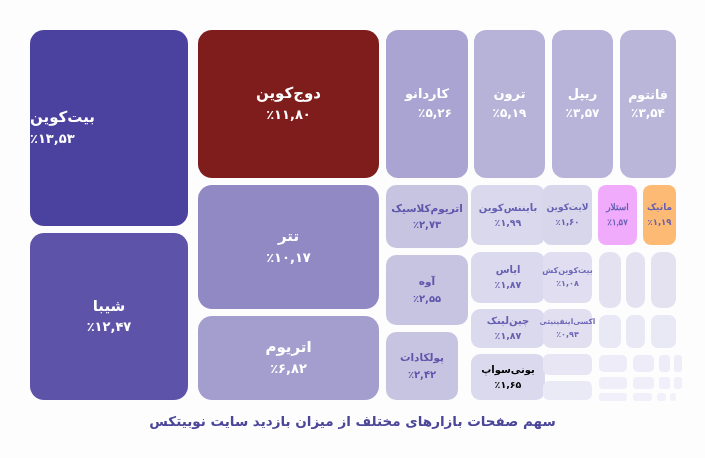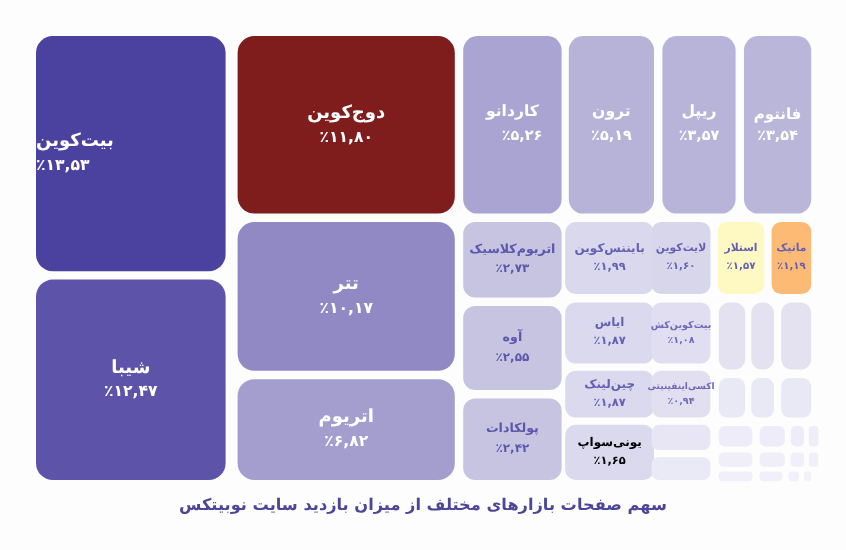--- a/index.html
+++ b/index.html
@@ -64,21 +64,21 @@
         <div class="tval" style="font-size: 12px;">٪۳,۵۴</div>
       </div>
       <div class="tile" style="left: 386px; top: 185px; width: 82px; height: 63px; background: rgb(199, 196, 225); color: rgb(93, 86, 171); border-radius: 10px;">
         <div class="tname" style="font-size: 10.5px;">اتریوم‌کلاسیک</div>
         <div class="tval" style="font-size: 10px;">٪۲,۷۳</div>
       </div>
       <div class="tile" style="left: 386px; top: 255px; width: 82px; height: 70px; background: rgb(199, 196, 225); color: rgb(93, 86, 171); border-radius: 10px;">
         <div class="tname" style="font-size: 10.5px;">آوه</div>
         <div class="tval" style="font-size: 10px;">٪۲,۵۵</div>
       </div>
-      <div class="tile" style="left: 386px; top: 332px; width: 82px; height: 68px; background: rgb(199, 196, 225); color: rgb(93, 86, 171); border-radius: 10px;">
+      <div class="tile" style="left: 386px; top: 332px; width: 72px; height: 68px; background: rgb(199, 196, 225); color: rgb(93, 86, 171); border-radius: 10px;">
         <div class="tname" style="font-size: 10.5px;">پولکادات</div>
         <div class="tval" style="font-size: 10px;">٪۲,۴۲</div>
       </div>
       <div class="tile" style="left: 471px; top: 185px; width: 74px; height: 60px; background: rgb(218, 216, 236); color: rgb(102, 96, 179); border-radius: 9px;">
         <div class="tname" style="font-size: 10px;">بایننس‌کوین</div>
         <div class="tval" style="font-size: 9.5px;">٪۱,۹۹</div>
       </div>
       <div class="tile" style="left: 471px; top: 252px; width: 74px; height: 51px; background: rgb(219, 217, 237); color: rgb(102, 96, 179); border-radius: 9px;">
         <div class="tname" style="font-size: 10px;">ایاس</div>
         <div class="tval" style="font-size: 9.5px;">٪۱,۸۷</div>
@@ -88,21 +88,21 @@
         <div class="tval" style="font-size: 9.5px;">٪۱,۸۷</div>
       </div>
       <div class="tile" style="left: 471px; top: 354px; width: 74px; height: 46px; background: rgb(219, 217, 237); color: #000000; border-radius: 9px;">
         <div class="tname" style="font-size: 10px;">یونی‌سواپ</div>
         <div class="tval" style="font-size: 9.5px;">٪۱,۶۵</div>
       </div>
       <div class="tile" style="left: 543px; top: 185px; width: 49px; height: 60px; background: rgb(216, 214, 234); color: rgb(102, 96, 179); border-radius: 8px;">
         <div class="tname" style="font-size: 9px;">لایت‌کوین</div>
         <div class="tval" style="font-size: 8.5px;">٪۱,۶۰</div>
       </div>
-      <div class="tile" style="left: 598px; top: 185px; width: 39px; height: 60px; background: #fef9c3; color: rgb(102, 96, 179); border-radius: 8px;">
+      <div class="tile" style="left: 598px; top: 185px; width: 39px; height: 60px; background: #f0abfc; color: rgb(102, 96, 179); border-radius: 8px; font-family: Liberation Serif, serif;">
         <div class="tname" style="font-size: 9px;">استلار</div>
         <div class="tval" style="font-size: 8.5px;">٪۱,۵۷</div>
       </div>
       <div class="tile" style="left: 643px; top: 185px; width: 33px; height: 60px; background: #fdba74; color: rgb(102, 96, 179); border-radius: 8px;">
         <div class="tname" style="font-size: 9px;">ماتیک</div>
         <div class="tval" style="font-size: 8.5px;">٪۱,۱۹</div>
       </div>
       <div class="tile" style="left: 543px; top: 252px; width: 49px; height: 51px; background: rgb(224, 222, 240); color: rgb(111, 104, 184); border-radius: 8px;">
         <div class="tname" style="font-size: 8px;">بیت‌کوین‌کش</div>
         <div class="tval" style="font-size: 8px;">٪۱,۰۸</div>

